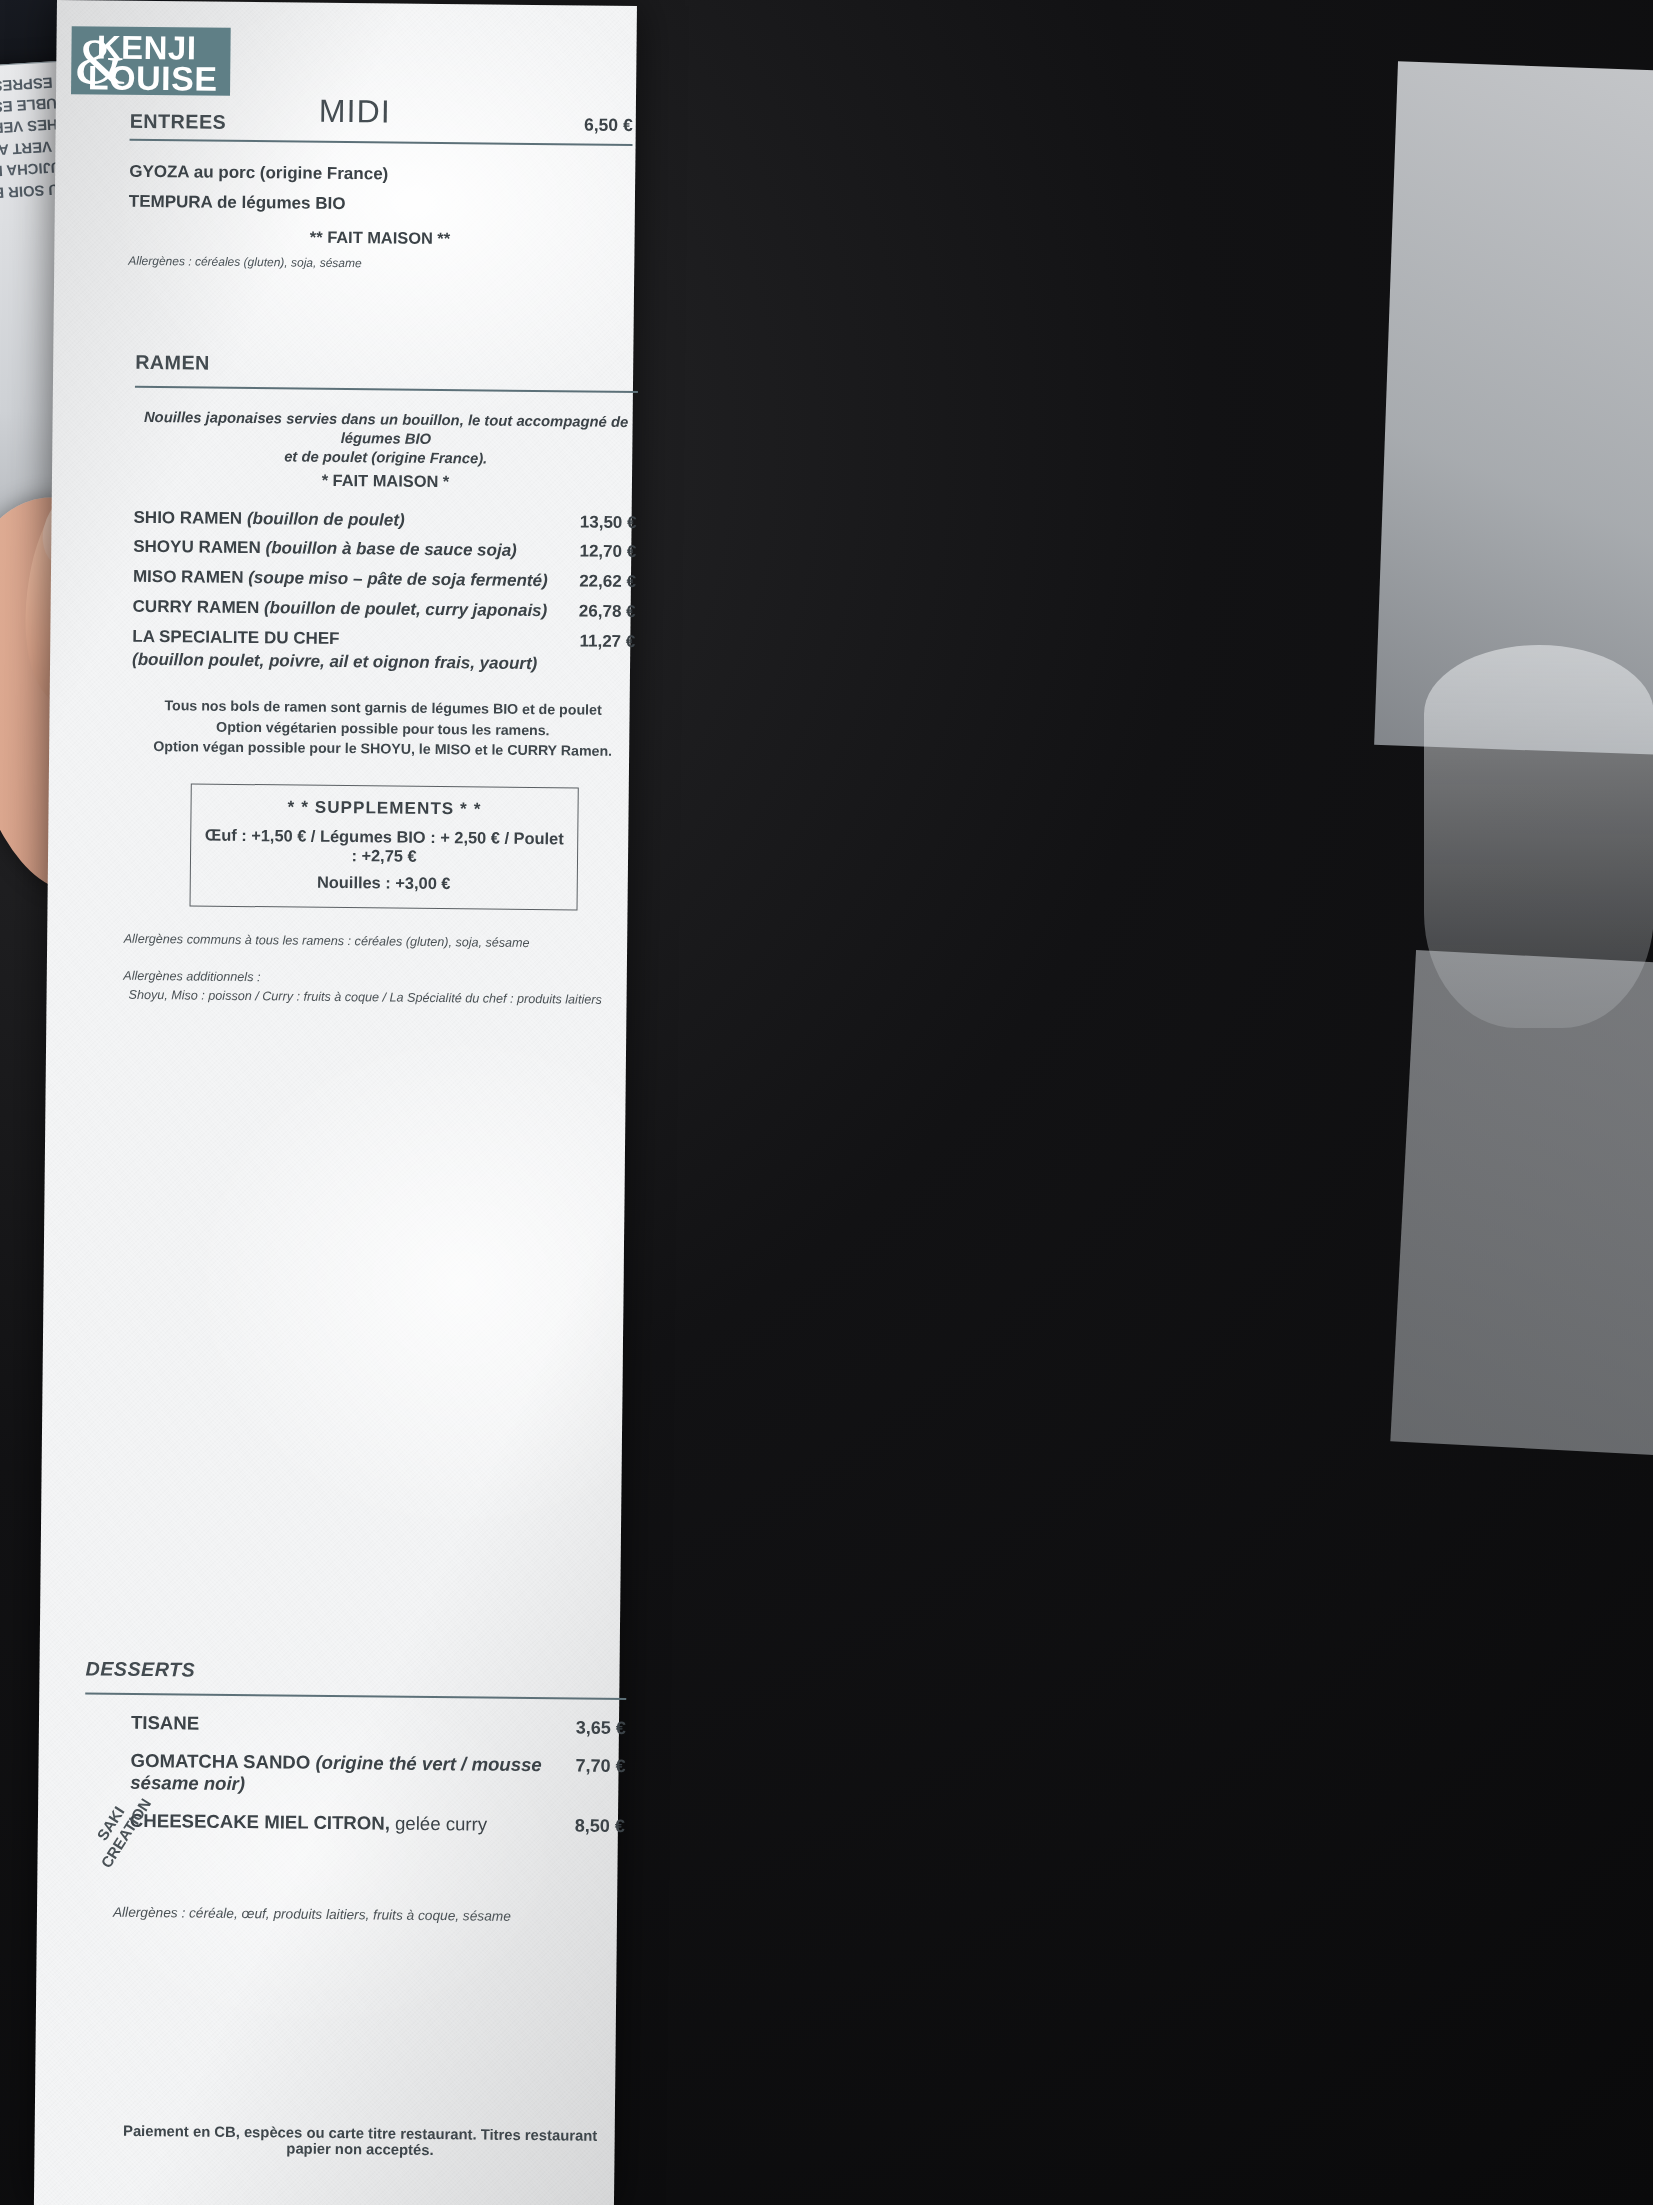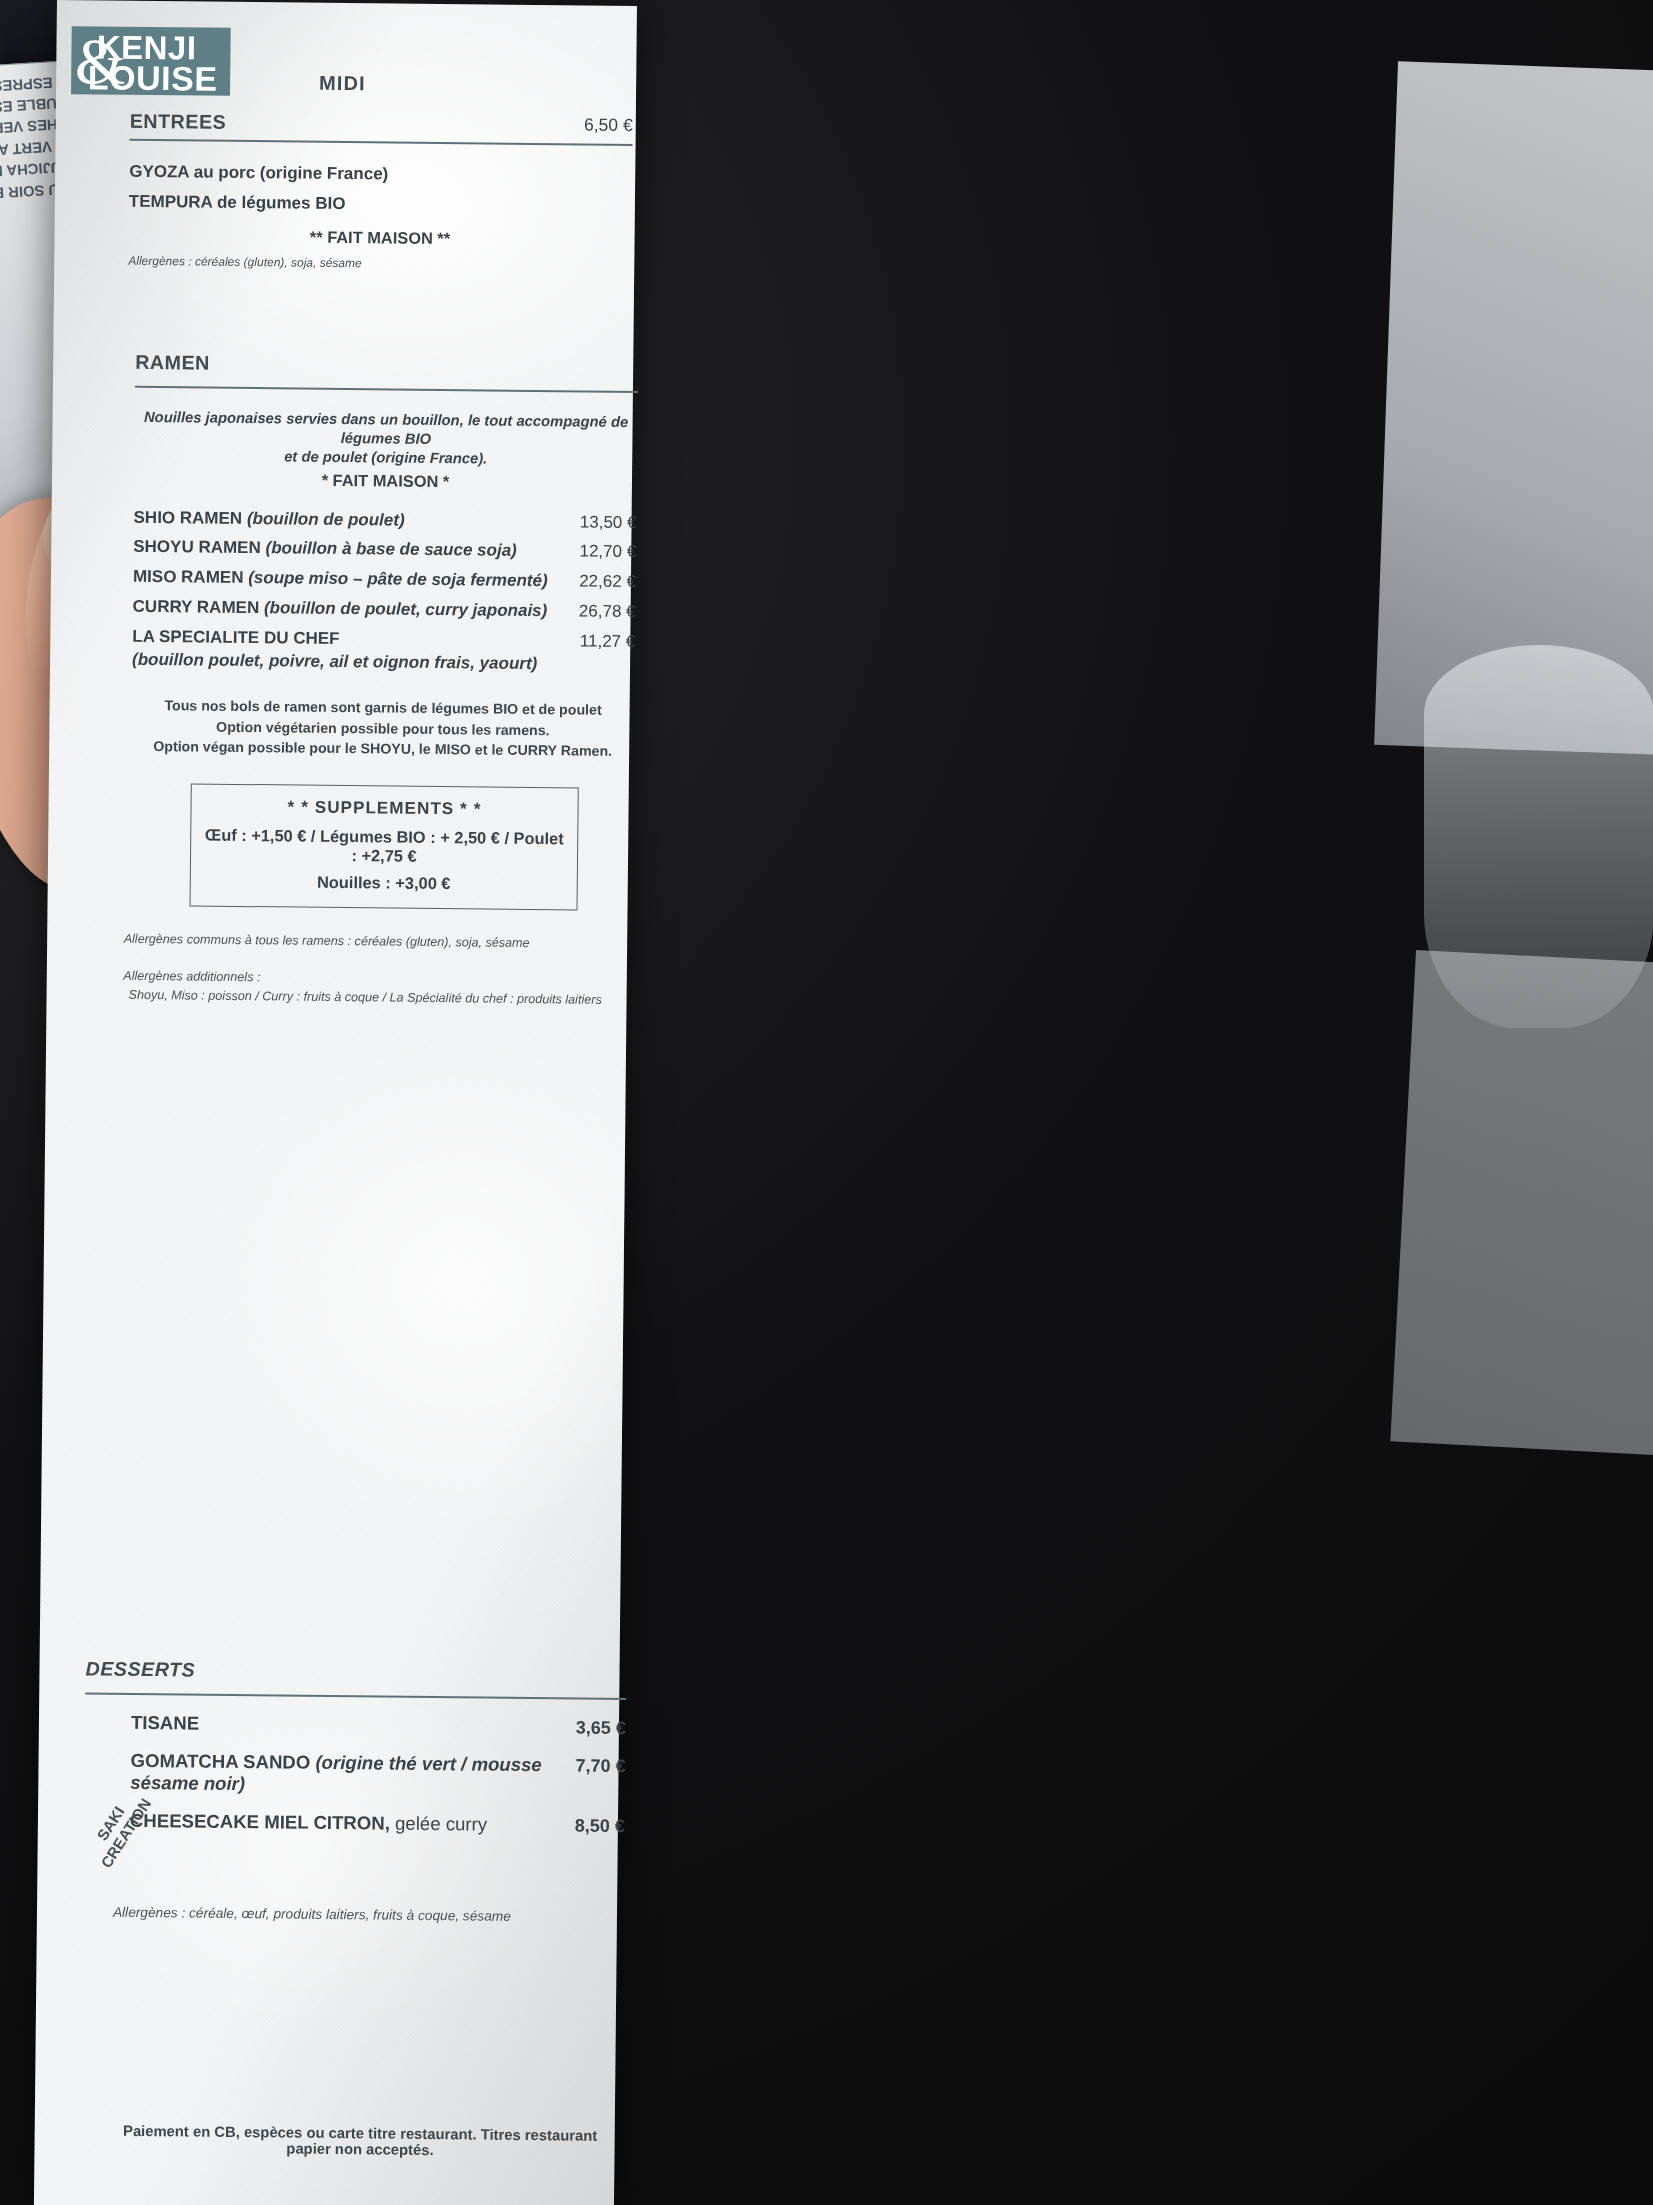--- a/index.html
+++ b/index.html
@@ -195,23 +195,23 @@
     left: 3.3px; top: 3.3px;
     font-size: 65px;
     color: #fff;
     font-weight: 400;
     line-height: 1;
     font-family: "Liberation Serif", serif;
   }
 
   .midi {
     position: absolute;
-    left: 263px; top: 69px;
-    font-size: 20px;
-    font-weight: 700;
+    left: 263px; top: 90px;
+    font-size: 32px;
+    font-weight: 400;
     letter-spacing: 1.1px;
     color: #454d52;
     z-index: 5;
   }
 
   .section {
     position: absolute;
     z-index: 5;
     width: 503px;
   }
@@ -231,21 +231,21 @@
   .row {
     display: flex;
     justify-content: space-between;
     align-items: baseline;
     font-size: 17px;
     margin-top: 9.8px;
     color: #3b4247;
   }
   .name { font-weight: 700; }
   .name .it { font-weight: 700; font-style: italic; }
-  .price { font-weight: 400; white-space: nowrap; }
+  .price { font-weight: 700; white-space: nowrap; }
   .center {
     text-align: center;
     font-size: 16.4px;
     font-weight: 700;
     margin-top: 14.2px;
   }
   .italic-note {
     font-style: italic;
     font-size: 12px;
     color: #4a5257;

